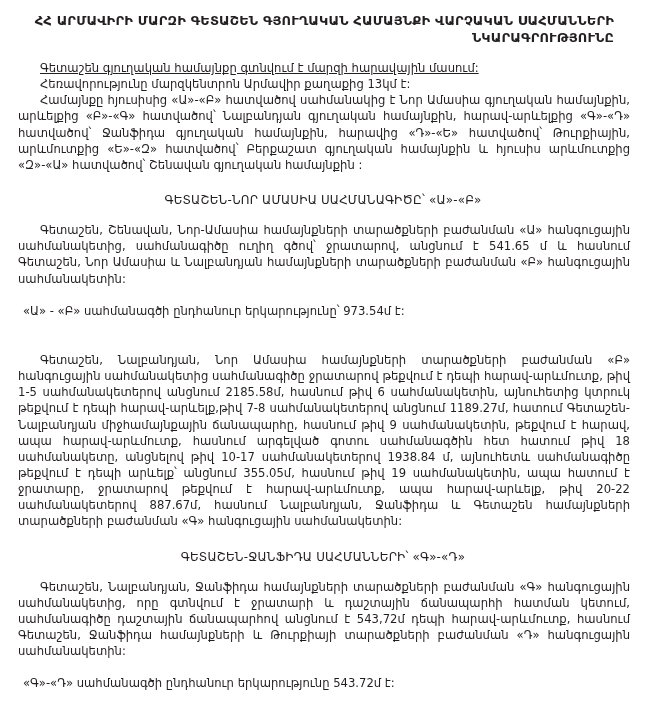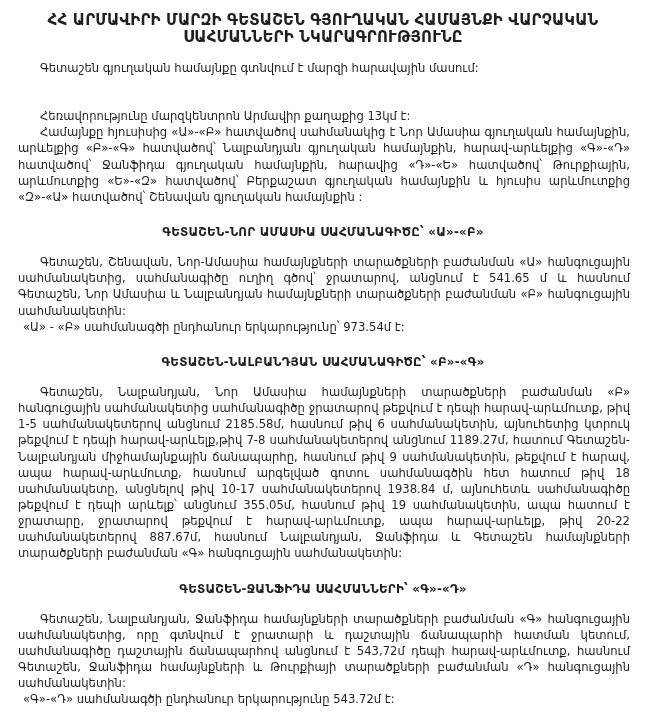--- a/index.html
+++ b/index.html
@@ -15,23 +15,23 @@
     overflow: hidden;
   }
   .page {
     position: relative;
     width: 646px;
     height: 721px;
     box-sizing: border-box;
     padding: 10px 8px 0 8px;
   }
   .doc-title {
-    text-align: center;
+    text-align: right;
     font-weight: bold;
-    font-size: 15px;
+    font-size: 13px;
     line-height: 17px;
     letter-spacing: 0.15px;
     margin: 2px 24px 0 24px;
     text-transform: uppercase;
   }
   .para {
     font-size: 11.6px;
     line-height: 16.15px;
     text-align: justify;
     text-justify: inter-word;
@@ -39,62 +39,62 @@
     padding: 0 8px 0 10px;
   }
   .para.lead {
     text-indent: 22px;
   }
   .para.noindent {
     text-indent: 0;
   }
   .para.tight-indent {
     text-indent: 5px;
+    margin-top: 16px;
   }
   .gap-md { height: 14px; }
   .gap-lg { height: 19px; }
   .section-head {
     text-align: center;
-    font-weight: bold;
+    font-weight: normal;
     font-size: 11.9px;
     line-height: 16px;
     letter-spacing: 0.2px;
     margin: 0;
     padding: 0;
   }
   .block { padding: 0; margin: 0; }
 </style>
 </head>
 <body>
 
 <div class="page">
 
   <div class="doc-title">ՀՀ ԱՐՄԱՎԻՐԻ ՄԱՐԶԻ ԳԵՏԱՇԵՆ ԳՅՈՒՂԱԿԱՆ ՀԱՄԱՅՆՔԻ ՎԱՐՉԱԿԱՆ ՍԱՀՄԱՆՆԵՐԻ ՆԿԱՐԱԳՐՈՒԹՅՈՒՆԸ</div>
 
   <div class="gap-md"></div>
 
   <div class="block">
-    <p class="para lead noindent" style="text-indent:22px;">Գետաշեն գյուղական համայնքը գտնվում է մարզի հարավային մասում:</p>
-    <p class="para" style="text-indent:22px;margin-top:32px;">Հեռավորությունը մարզկենտրոն Արմավիր քաղաքից 13կմ է:</p>
+    <p class="para lead noindent" style="text-indent:22px;text-decoration:underline;">Գետաշեն գյուղական համայնքը գտնվում է մարզի հարավային մասում:</p>
+    <p class="para" style="text-indent:22px;">Հեռավորությունը մարզկենտրոն Արմավիր քաղաքից 13կմ է:</p>
     <p class="para lead">Համայնքը հյուսիսից «Ա»-«Բ» հատվածով սահմանակից է Նոր Ամասիա գյուղական համայնքին, արևելքից «Բ»-«Գ» հատվածով՝ Նալբանդյան գյուղական համայնքին, հարավ-արևելքից «Գ»-«Դ» հատվածով՝ Ջանֆիդա գյուղական համայնքին, հարավից «Դ»-«Ե» հատվածով՝ Թուրքիային, արևմուտքից «Ե»-«Զ» հատվածով՝ Բերքաշատ գյուղական համայնքին և հյուսիս արևմուտքից «Զ»-«Ա» հատվածով՝ Շենավան գյուղական համայնքին :</p>
   </div>
 
   <div class="gap-lg"></div>
 
   <div class="block">
     <div class="section-head">ԳԵՏԱՇԵՆ-ՆՈՐ ԱՄԱՍԻԱ ՍԱՀՄԱՆԱԳԻԾԸ՝ «Ա»-«Բ»</div>
     <div class="gap-md"></div>
     <p class="para lead">Գետաշեն, Շենավան, Նոր-Ամասիա համայնքների տարածքների բաժանման «Ա» հանգուցային սահմանակետից, սահմանագիծը ուղիղ գծով՝ ջրատարով, անցնում է 541.65 մ և հասնում  Գետաշեն, Նոր Ամասիա և Նալբանդյան համայնքների տարածքների բաժանման  «Բ» հանգուցային սահմանակետին:</p>
     <p class="para tight-indent">«Ա» - «Բ» սահմանագծի ընդհանուր երկարությունը՝ 973.54մ է:</p>
   </div>
 
   <div class="gap-lg"></div>
 
   <div class="block">
-    <div class="section-head">ԳԵՏԱՇԵՆ-ՆԱԼԲԱՆԴՅԱՆ ՍԱՀՄԱՆԱԳԻԾԸ՝ «Բ»-«Գ»</div>
     <div class="gap-md"></div>
     <p class="para lead">Գետաշեն, Նալբանդյան, Նոր Ամասիա համայնքների տարածքների բաժանման «Բ» հանգուցային սահմանակետից սահմանագիծը ջրատարով թեքվում է դեպի հարավ-արևմուտք, թիվ 1-5 սահմանակետերով անցնում 2185.58մ, հասնում թիվ 6 սահմանակետին, այնուհետից կտրուկ թեքվում է դեպի հարավ-արևելք,թիվ 7-8 սահմանակետերով անցնում 1189.27մ, հատում Գետաշեն-Նալբանդյան միջհամայնքային ճանապարհը,  հասնում թիվ 9 սահմանակետին, թեքվում է հարավ, ապա հարավ-արևմուտք, հասնում արգելված գոտու սահմանագծին հետ հատում  թիվ  18  սահմանակետը,  անցնելով  թիվ 10-17  սահմանակետերով  1938.84  մ, այնուհետև սահմանագիծը թեքվում է դեպի արևելք՝ անցնում 355.05մ, հասնում   թիվ 19 սահմանակետին, ապա հատում է ջրատարը, ջրատարով թեքվում է հարավ-արևմուտք, ապա հարավ-արևելք, թիվ 20-22 սահմանակետերով 887.67մ, հասնում Նալբանդյան, Ջանֆիդա և Գետաշեն համայնքների տարածքների բաժանման «Գ» հանգուցային սահմանակետին:</p>
   </div>
 
   <div class="gap-lg"></div>
 
   <div class="block">
     <div class="section-head">ԳԵՏԱՇԵՆ-ՋԱՆՖԻԴԱ ՍԱՀՄԱՆՆԵՐԻ՝ «Գ»-«Դ»</div>
     <div class="gap-md"></div>
     <p class="para lead">Գետաշեն, Նալբանդյան, Ջանֆիդա համայնքների տարածքների բաժանման «Գ» հանգուցային սահմանակետից, որը գտնվում է ջրատարի և դաշտային ճանապարհի հատման կետում, սահմանագիծը դաշտային ճանապարհով անցնում է 543,72մ դեպի հարավ-արևմուտք, հասնում Գետաշեն, Ջանֆիդա համայնքների և Թուրքիայի տարածքների բաժանման  «Դ» հանգուցային սահմանակետին:</p>

